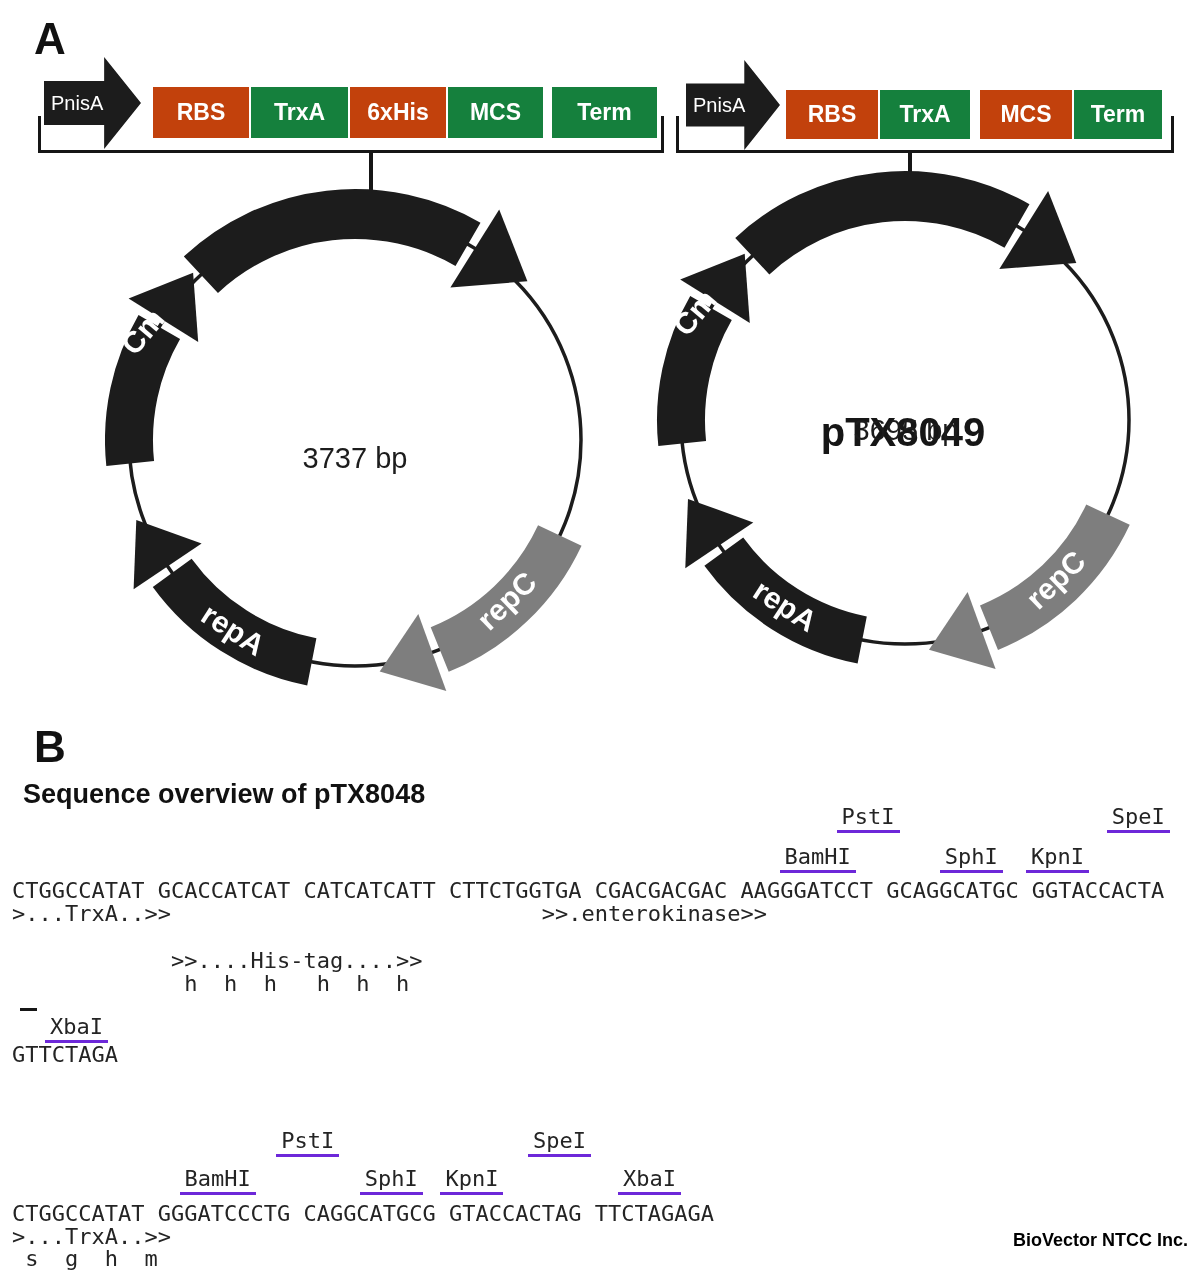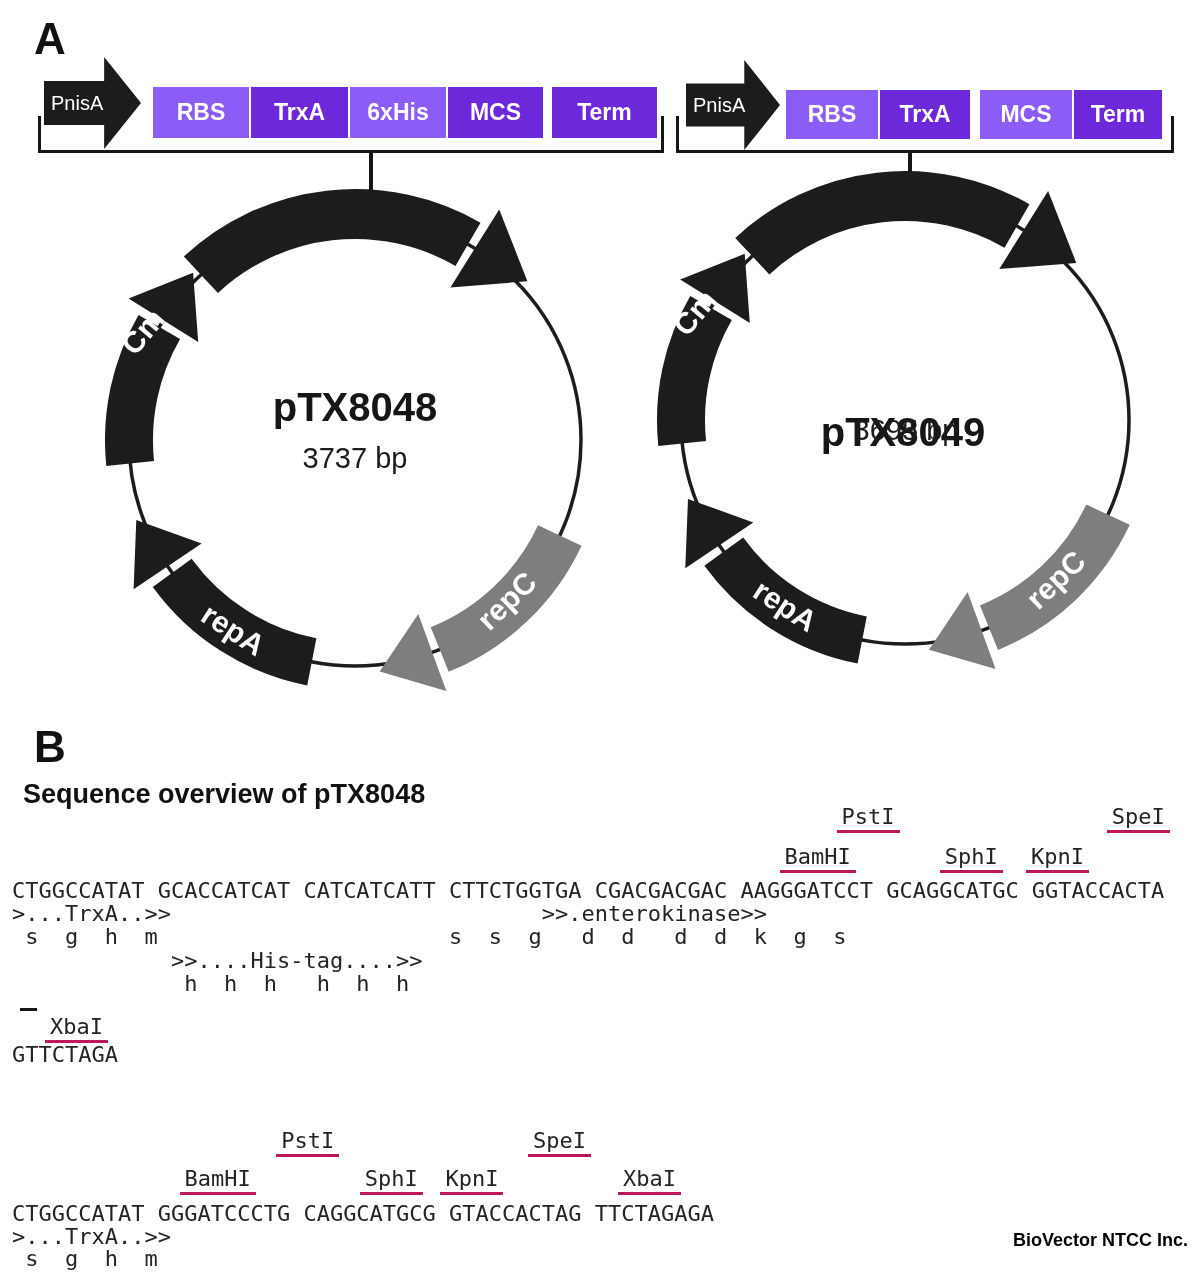--- a/index.html
+++ b/index.html
@@ -8,35 +8,35 @@
   .abs{position:absolute;}
   .panel-label{font-size:44px;font-weight:bold;color:#111;}
   
   .pnisa{background:#1c1c1c;
          clip-path:polygon(0 26%,62% 26%,62% 0,100% 50%,62% 100%,62% 74%,0 74%);}
   .pnisa span{position:absolute;left:7px;top:50%;transform:translateY(-50%);
               color:#fff;font-weight:normal;font-size:20px;}
   .segrow{display:flex;align-items:stretch;}
   .seg{display:flex;align-items:center;justify-content:center;color:#fff;
        font-weight:bold;font-size:23px;}
-  .seg-dark{background:#6d28d9;}
-  .seg-gray{background:#8b5cf6;}
+  .seg-dark{background:#15803d;}
+  .seg-gray{background:#c2410c;}
   .bracket{border:3px solid #161616;border-top:none;}
   .stem{background:#161616;}
   
   .pname{font-size:40px;font-weight:bold;transform:translate(-50%,-50%);white-space:nowrap;}
   .psize{font-size:29px;transform:translate(-50%,-50%);white-space:nowrap;color:#1c1c1c;}
   .feat{color:#fff;font-weight:bold;font-size:30px;white-space:nowrap;}
   
   .bheading{font-size:27px;font-weight:bold;color:#111;white-space:nowrap;}
   .seqblock{position:absolute;left:12px;width:1182px;}
   .row{position:absolute;left:0;font-family:"DejaVu Sans Mono",monospace;font-size:22px;
        line-height:22px;white-space:pre;color:#242424;}
   .enz{position:absolute;font-family:"DejaVu Sans Mono",monospace;font-size:22px;
-       line-height:22px;color:#242424;border-bottom:3px solid #be185d;padding:0 5px 2px;}
+       line-height:22px;color:#242424;border-bottom:3px solid #6d28d9;padding:0 5px 2px;}
   .uline{position:absolute;border-top:3px solid #161616;height:0;}
   .brand{font-size:18px;font-weight:bold;color:#000;white-space:nowrap;}
 </style>
 </head>
 <body>
 
 <div class="canvas">
 
   <div class="abs panel-label" style="left:34px;top:14px;">A</div>
 
@@ -82,21 +82,20 @@
     <path d="M 97.3 91.2 A 224 224 0 0 1 362 61" fill="none" stroke="#1c1c1c" stroke-width="50"></path>
     <polygon points="393.1,26.0 344.3,104.0 421.3,97.9" fill="#1c1c1c"></polygon>
     <path d="M 27.2 278.4 A 224 224 0 0 1 56 143" fill="none" stroke="#1c1c1c" stroke-width="48"></path>
     <polygon points="25.2,114.6 94.8,158.0 89.7,88.8" fill="#1c1c1c"></polygon>
     <path d="M 207.2 475.0 A 224 224 0 0 1 68.8 386.7" fill="none" stroke="#1c1c1c" stroke-width="48"></path>
     <polygon points="30.3,403.2 98.3,357.4 33.0,333.9" fill="#1c1c1c"></polygon>
     <path d="M 453.0 349.7 A 224 224 0 0 1 334.0 462.7" fill="none" stroke="#7e7e7e" stroke-width="48"></path>
     <polygon points="340.6,504.0 312.6,427.0 274.0,484.7" fill="#7e7e7e"></polygon>
   </svg>
 
-  <div class="abs pname" style="left:355px;top:407px;">pTX8048</div>
   <div class="abs psize" style="left:355px;top:458px;">3737 bp</div>
   <div class="abs feat" style="left:143px;top:332px;transform:translate(-50%,-50%) rotate(-50deg);">Cm</div>
   <div class="abs feat" style="left:233px;top:630px;transform:translate(-50%,-50%) rotate(33deg);">repA</div>
   <div class="abs feat" style="left:507px;top:601px;transform:translate(-50%,-50%) rotate(-44deg);">repC</div>
 
   <div class="abs pname" style="left:903px;top:388px;margin-top:44px;">pTX8049</div>
   <div class="abs psize" style="left:906px;top:430px;">3695 bp</div>
   <div class="abs feat" style="left:695px;top:313px;transform:translate(-50%,-50%) rotate(-50deg);">Cm</div>
   <div class="abs feat" style="left:785px;top:606px;transform:translate(-50%,-50%) rotate(33deg);">repA</div>
   <div class="abs feat" style="left:1056px;top:580px;transform:translate(-50%,-50%) rotate(-44deg);">repC</div>
@@ -107,21 +106,20 @@
 
   <div class="seqblock" style="top:800px;height:275px;">
     <span class="enz" style="left:calc(62.1ch + 2px);top:6px;">PstI</span>
     <span class="enz" style="left:calc(82.5ch + 2px);top:6px;">SpeI</span>
     <span class="enz" style="left:calc(57.8ch + 2px);top:46px;">BamHI</span>
     <span class="enz" style="left:calc(69.9ch + 2px);top:46px;">SphI</span>
     <span class="enz" style="left:calc(76.4ch + 2px);top:46px;">KpnI</span>
 
     <div class="row" style="top:103px;">&gt;...TrxA..&gt;&gt;                            &gt;&gt;.enterokinase&gt;&gt;</div>
     <div class="row" style="top:80px;">CTGGCCATAT GCACCATCAT CATCATCATT CTTCTGGTGA CGACGACGAC AAGGGATCCT GCAGGCATGC GGTACCACTA</div>
-    <div class="row" style="top:126px;"> s  g  h  m                      s  s  g   d  d   d  d  k  g  s</div>
     <div class="row" style="top:150px;">            &gt;&gt;....His-tag....&gt;&gt;</div>
     <div class="row" style="top:173px;">             h  h  h   h  h  h</div>
 
     <div class="uline" style="left:8px;top:208px;width:17px;"></div>
     <span class="enz" style="left:calc(2.5ch);top:216px;">XbaI</span>
     <div class="row" style="top:244px;">GTTCTAGA</div>
   </div>
 
 
   <div class="seqblock" style="top:1125px;height:150px;">

